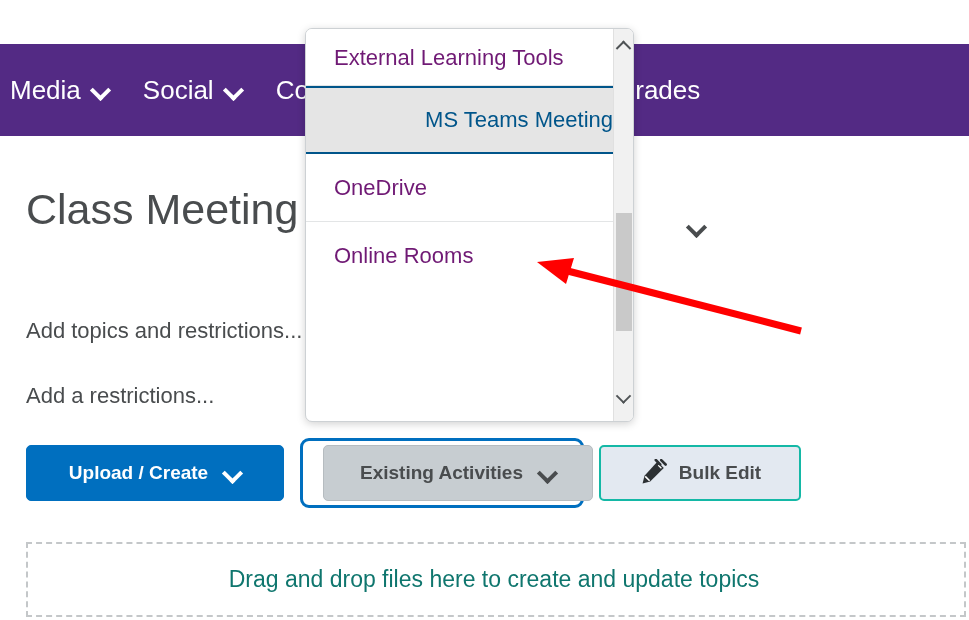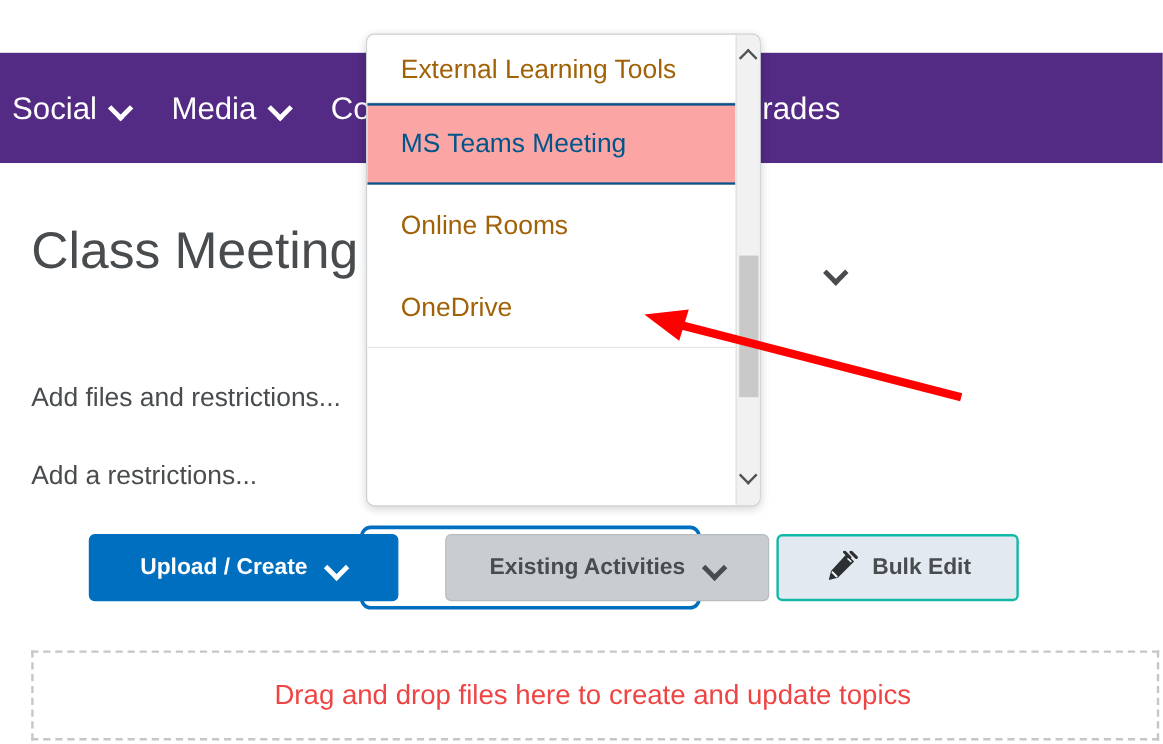--- a/index.html
+++ b/index.html
@@ -145,21 +145,20 @@
     display: flex;
     align-items: center;
     justify-content: center;
     box-sizing: border-box;
     font-size: 19px;
     font-weight: bold;
     border-radius: 5px;
     cursor: pointer;
     white-space: nowrap;
     user-select: none;
-    margin-left: 48px;
   }
   .btn-upload {
     left: 26px;
     top: 9px;
     width: 258px;
     height: 56px;
     background: #006fbf;
     color: #ffffff;
     border: 1px solid #006fbf;
   }
@@ -212,21 +211,21 @@
     width: 940px;
     height: 75px;
     border: 2px dashed #c4c7c9;
     box-sizing: border-box;
     display: flex;
     align-items: center;
     justify-content: center;
   }
   .dropzone-text {
     font-size: 23px;
-    color: #ef4444;
+    color: #0f766e;
     white-space: nowrap;
     padding-right: 4px;
   }
 
   
   .dropdown {
     position: absolute;
     left: 305px;
     top: 28px;
     width: 327px;
@@ -247,32 +246,33 @@
     overflow: hidden;
   }
   .dd-item {
     position: relative;
     box-sizing: border-box;
     height: 68px;
     display: flex;
     align-items: center;
     padding-left: 28px;
     font-size: 22px;
-    color: #a16207;
+    color: #701a75;
     border-bottom: 1px solid #e3e5e6;
     white-space: nowrap;
     cursor: pointer;
     background: #ffffff;
   }
   .dd-item.first { height: 57px; align-items: flex-end; padding-bottom: 14px; }
   .dd-item.selected {
-    background: #fca5a5;
+    background: #e5e5e5;
     color: #00558a;
     border-top: 2px solid #00558a;
     border-bottom: 2px solid #00558a;
+    justify-content: flex-end;
   }
   .dd-item.last { border-bottom: none; }
 
   
   .dd-scrollbar {
     position: absolute;
     right: 0;
     top: 0;
     width: 20px;
     height: 392px;
@@ -327,45 +327,45 @@
 <body>
 
 <div id="root">
 
   <div class="top-crop">
     <div class="top-crop-text">available   Bookmarks   Course Admin   Help</div>
   </div>
 
   <div class="navbar">
     <div class="nav-item">
+      <span class="nav-label">Media</span>
+      <span class="chev"></span>
+    </div>
+    <div class="nav-item">
       <span class="nav-label">Social</span>
-      <span class="chev"></span>
-    </div>
-    <div class="nav-item">
-      <span class="nav-label">Media</span>
       <span class="chev"></span>
     </div>
     <div class="nav-item">
       <span class="nav-label">Content</span>
       <span class="chev"></span>
     </div>
     <div class="nav-item">
       <span class="nav-label">Resources</span>
       <span class="chev"></span>
     </div>
     <div class="nav-item">
       <span class="nav-label">Grades</span>
     </div>
   </div>
 
   <div class="page">
     <div class="page-title">Class Meeting Information</div>
     <div class="title-chev"></div>
 
-    <div class="meta-line meta-dates">Add files and restrictions...</div>
+    <div class="meta-line meta-dates">Add topics and restrictions...</div>
     <div class="meta-line meta-desc">Add a restrictions...</div>
 
     <div class="btn-row">
       <div class="btn btn-upload">
         <span>Upload / Create</span>
         <span class="chev"></span>
       </div>
 
       <div class="btn-existing-wrap">
         <div class="btn btn-existing">
@@ -392,25 +392,25 @@
   </div>
 
   <div class="dropdown">
     <div class="dropdown-scrollport">
       <div class="dd-item first">
         <span>External Learning Tools</span>
       </div>
       <div class="dd-item selected">
         <span>MS Teams Meeting</span>
       </div>
+      <div class="dd-item">
+        <span>OneDrive</span>
+      </div>
       <div class="dd-item last">
         <span>Online Rooms</span>
-      </div>
-      <div class="dd-item">
-        <span>OneDrive</span>
       </div>
     </div>
 
     <div class="dd-scrollbar">
       <div class="dd-sb-arrow dd-sb-up">
         <span class="sb-caret up"></span>
       </div>
       <div class="dd-sb-thumb"></div>
       <div class="dd-sb-arrow dd-sb-down">
         <span class="sb-caret down"></span>

